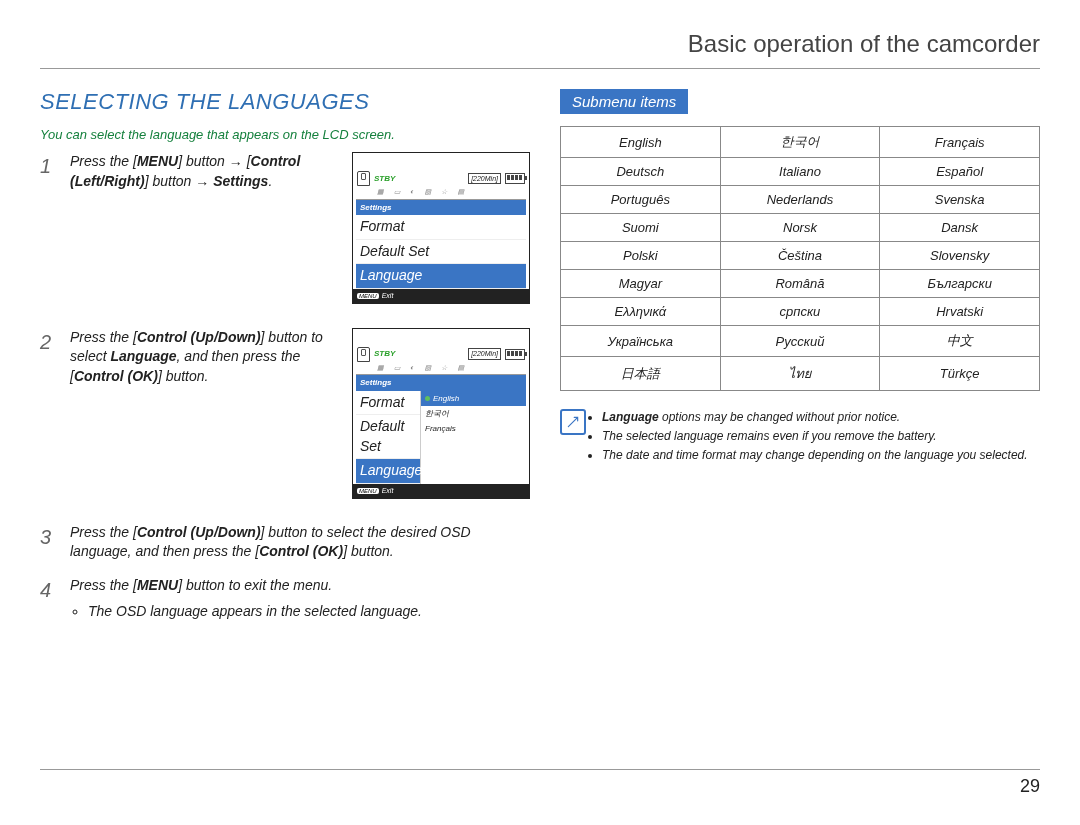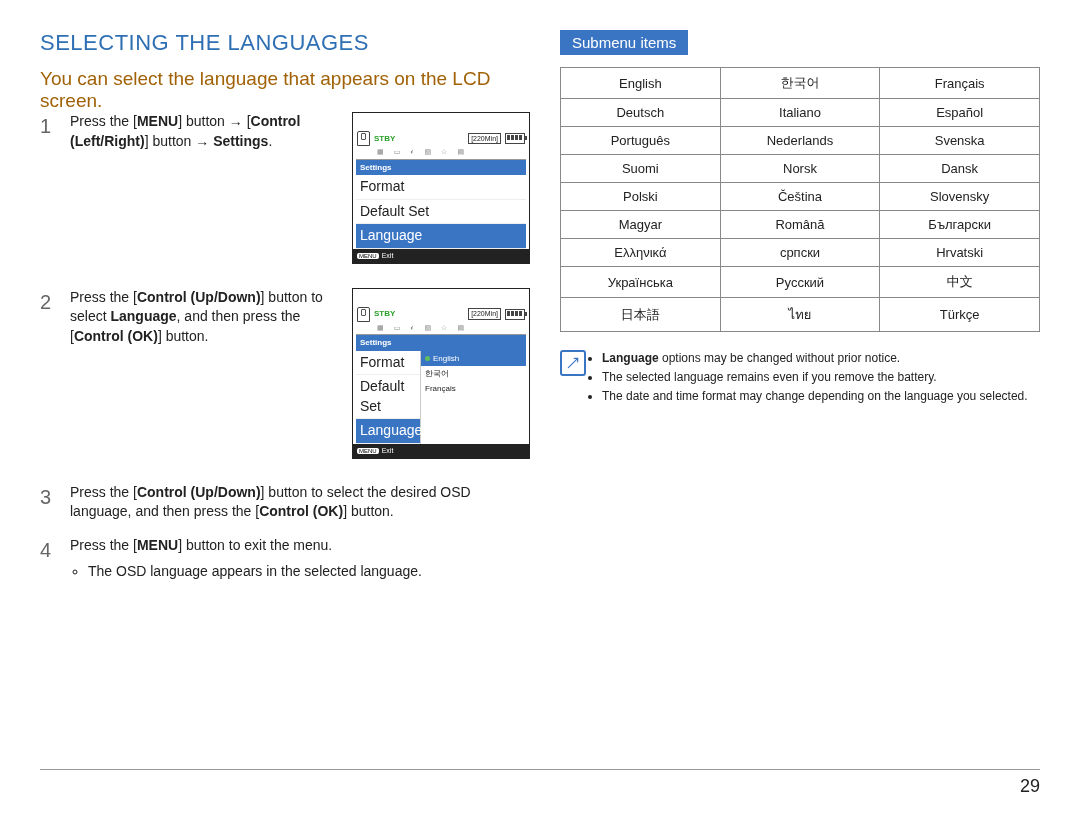--- a/index.html
+++ b/index.html
@@ -13,28 +13,28 @@
     position:relative;
     padding:30px 40px 0 40px;
   }
   .chapter-title{
     font-size:24px; font-weight:400; color:#444;
     text-align:right;
     padding-bottom:10px;
     border-bottom:1px solid #999;
     margin-bottom:20px;
   }
-  .columns{ display:flex; gap:30px; }
+  .columns{ display:flex; gap:30px;font-style:italic; }
   .col-left{ width:490px; }
   .col-right{ flex:1; }
   .section-title{
     font-size:22px; font-weight:400; color:#2f6fb3; letter-spacing:0.5px;
     margin:0 0 12px 0;
   }
-  .intro{ font-size:19px; color:#a16207; }
+  .intro{ font-size:13px; color:#15803d; margin-bottom:10px; }
   .steps{ list-style:none; margin:0; padding:0; }
   .step{ display:flex; gap:12px; margin-bottom:14px; font-size:14px; line-height:1.4; }
   .step-num{ font-size:20px; color:#666; width:18px; flex-shrink:0; }
   .step-body{ flex:1; }
   .step-bullet{ margin:6px 0 0 14px; font-size:14px; }
   .step-figure{ flex-shrink:0; width:178px; }
   .lcd{
     width:178px; border:1px solid #222; background:#fff;
     margin-bottom:10px; font-size:8px;
     box-sizing:border-box;
@@ -102,20 +102,21 @@
     position:absolute; bottom:55px; left:40px; right:40px;
     border-top:1px solid #999;
   }
   b{font-weight:bold;}
 </style>
 </head>
 <body>
 
 <div class="page">
 
+  <div class="chapter-title">Basic operation of the camcorder</div>
 
   <div class="columns">
 
     <div class="col-left">
       <h2 class="section-title">SELECTING THE LANGUAGES</h2>
       <div class="intro">You can select the language that appears on the LCD screen.</div>
 
       <ol class="steps">
 
         <li class="step">

